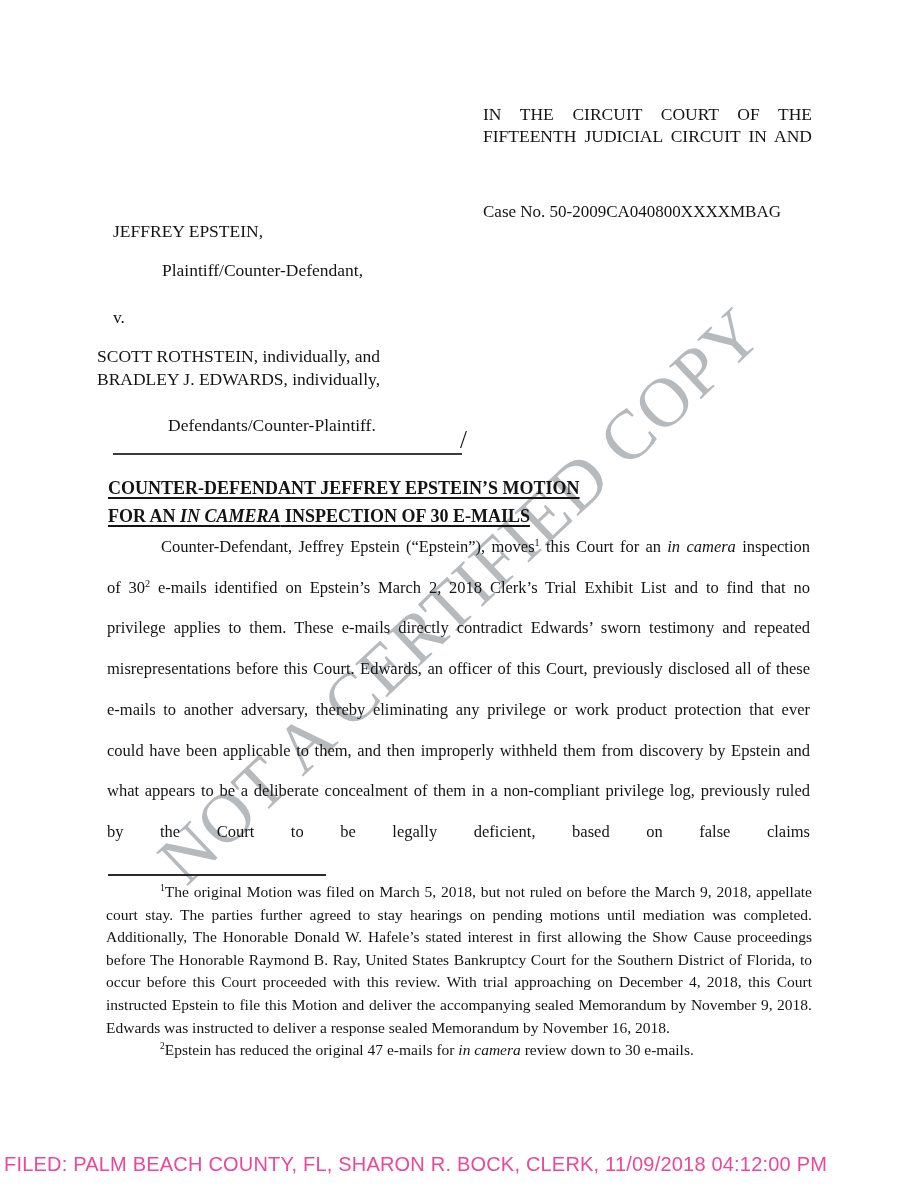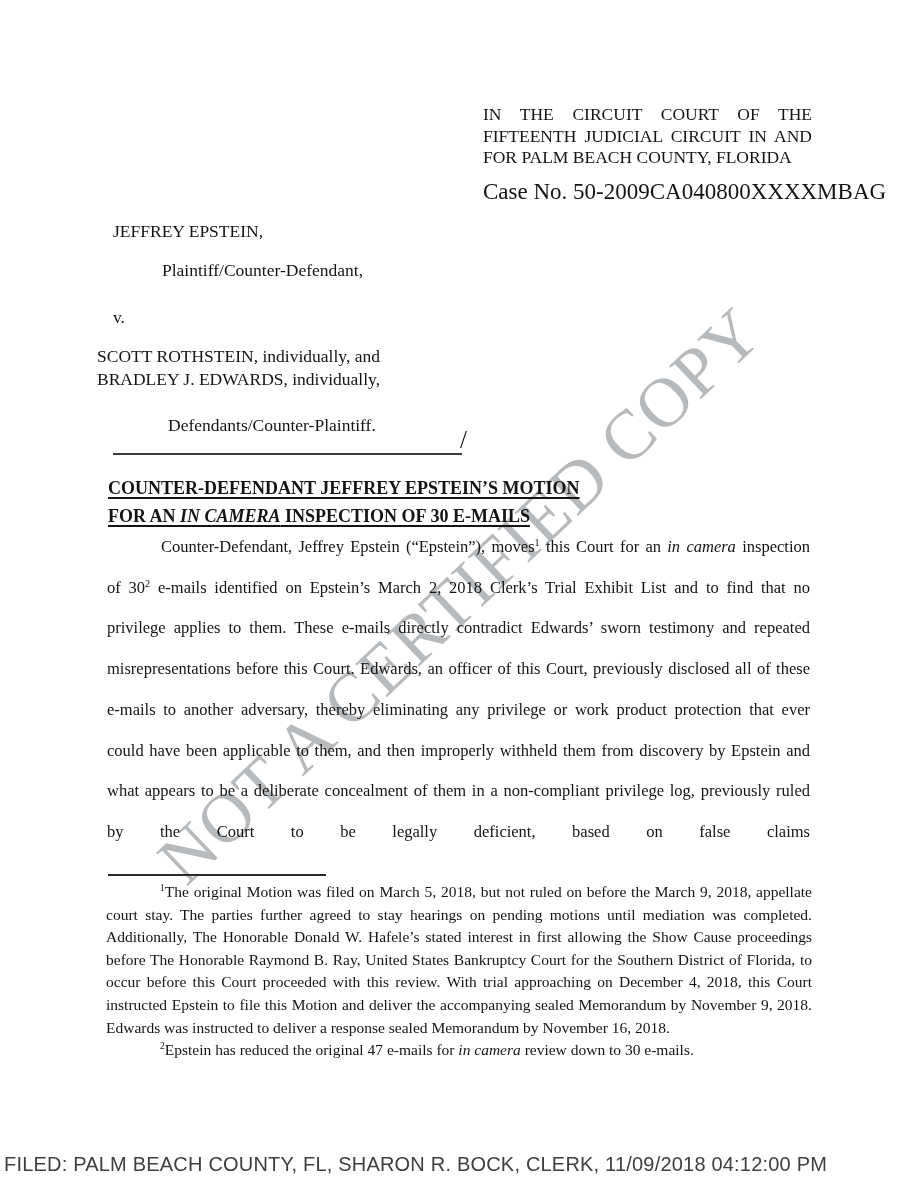--- a/index.html
+++ b/index.html
@@ -17,21 +17,21 @@
     transform:rotate(-43.5deg); transform-origin:center;
     z-index:0; pointer-events:none;
   }
   .layer { position:absolute; inset:0; z-index:1; }
 
   .filing-header { position:absolute; left:36px; top:27px; font-size:19px; }
 
   .court-block { position:absolute; left:483px; top:104px; width:329px;
     font-size:17.5px; line-height:21.5px; }
   .court-line.jl { text-align:justify; text-align-last:justify; }
-  .case-no { position:absolute; left:483px; top:179px; font-size:23px;text-align:center; }
+  .case-no { position:absolute; left:483px; top:202px; font-size:17px;text-align:center; }
 
   .cap { position:absolute; font-size:17.5px; line-height:22.5px; }
   .cap-plaintiff      { left:113px; top:220px; }
   .cap-plaintiff-role { left:162px; top:259px; }
   .cap-versus         { left:113px; top:306px; }
   .cap-defendants     { left:97px; top:345px; }
   .cap-def-role       { left:168px; top:414px;text-align:right; }
 
   .caption-rule { position:absolute; left:113px; top:453px; width:349px;
     border-top:2px solid #3c3c3c; }
@@ -49,39 +49,38 @@
 
   .fn-sep { position:absolute; left:108px; top:874px; width:218px;
     border-top:2px solid #2a2a2a; }
 
   .footnotes { position:absolute; left:106px; top:881px; width:706px;
     font-size:15.5px; line-height:22.6px; text-align:justify; }
   .footnotes .fn { text-indent:54px; }
 
   .filed-stamp { position:absolute; left:4px; top:1153px;
     font-family:"Liberation Sans","DejaVu Sans",sans-serif; font-size:20px;
-    color:#404040; letter-spacing:.2px; }
+    color:#ec4899; letter-spacing:.2px; }
 
   .s-i { font-style:italic; }
   .s-sup { font-size:.62em; vertical-align:super; line-height:0; }
 </style>
 </head>
 <body>
 
 <div class="page">
 
   <div class="watermark" style="color: rgb(180, 183, 186);">NOT A CERTIFIED COPY</div>
 
   <div class="layer">
 
 
     <div class="court-block">
       <div class="court-line jl">IN THE CIRCUIT COURT OF THE</div>
       <div class="court-line jl">FIFTEENTH JUDICIAL CIRCUIT IN AND</div>
-      <div class="court-line">FOR PALM BEACH COUNTY, FLORIDA</div>
     </div>
 
     <div class="case-no">Case No. 50-2009CA040800XXXXMBAG</div>
 
     <div class="cap cap-plaintiff">JEFFREY EPSTEIN,</div>
     <div class="cap cap-plaintiff-role">Plaintiff/Counter-Defendant,</div>
     <div class="cap cap-versus">v.</div>
     <div class="cap cap-defendants">
       <div>SCOTT ROTHSTEIN, individually, and</div>
       <div>BRADLEY J. EDWARDS, individually,</div>

